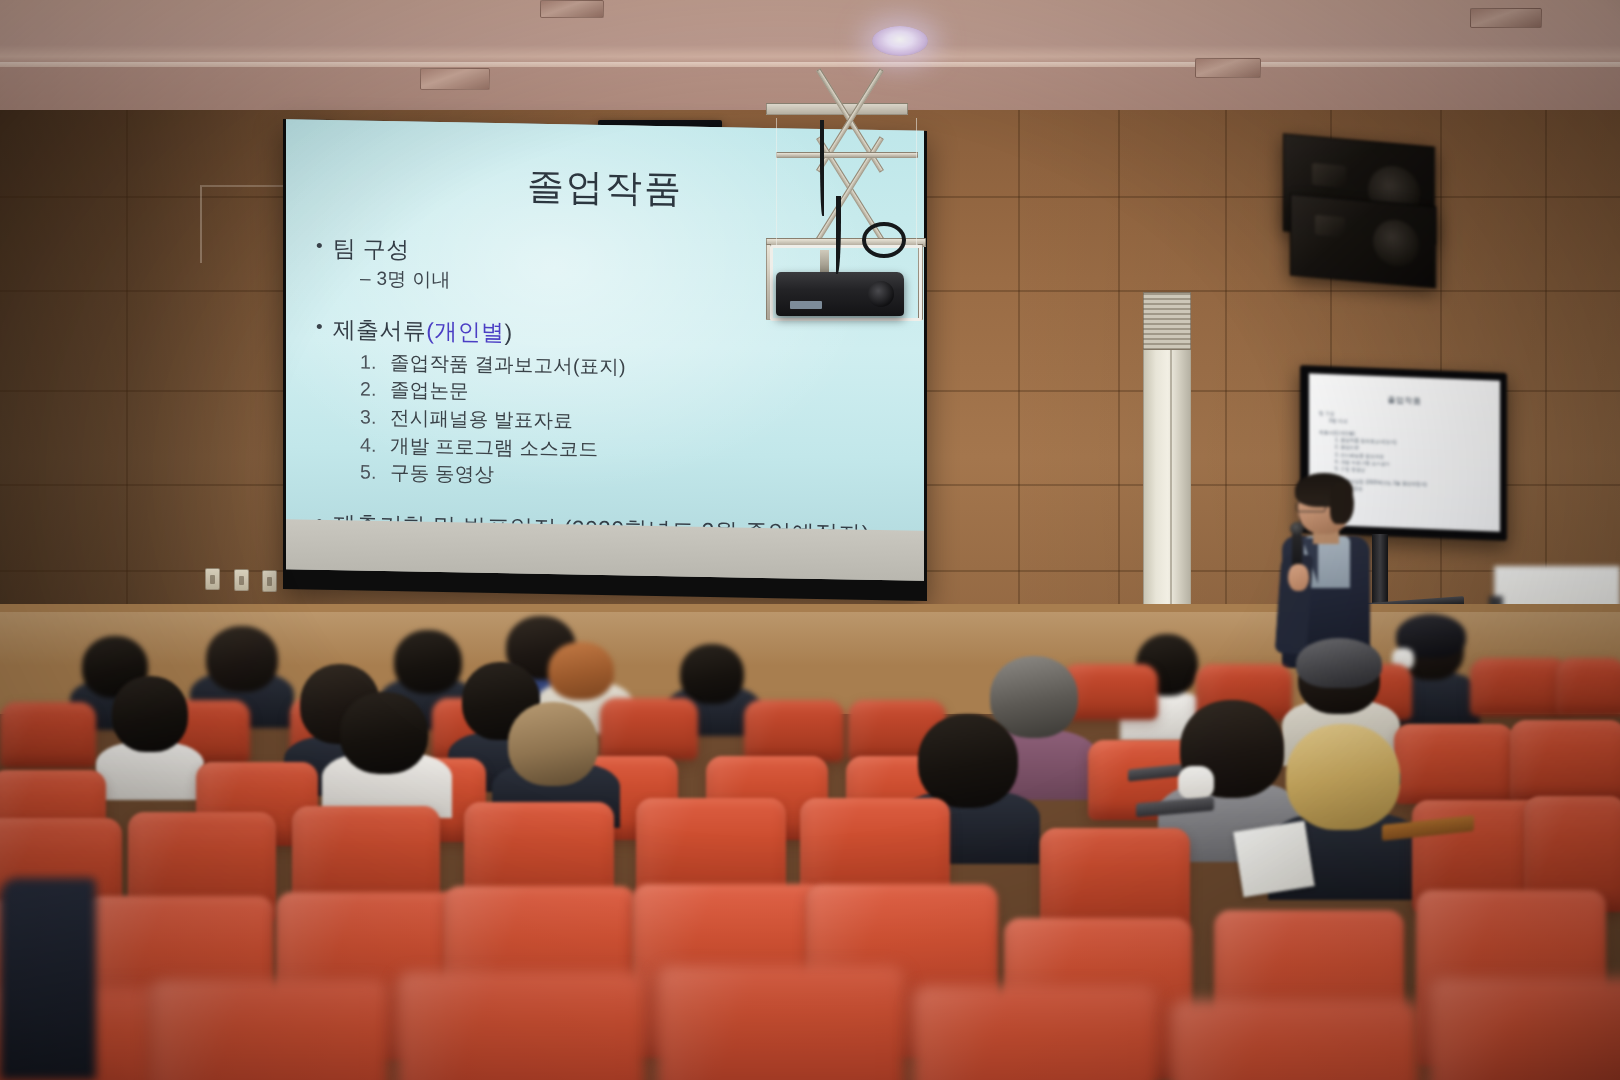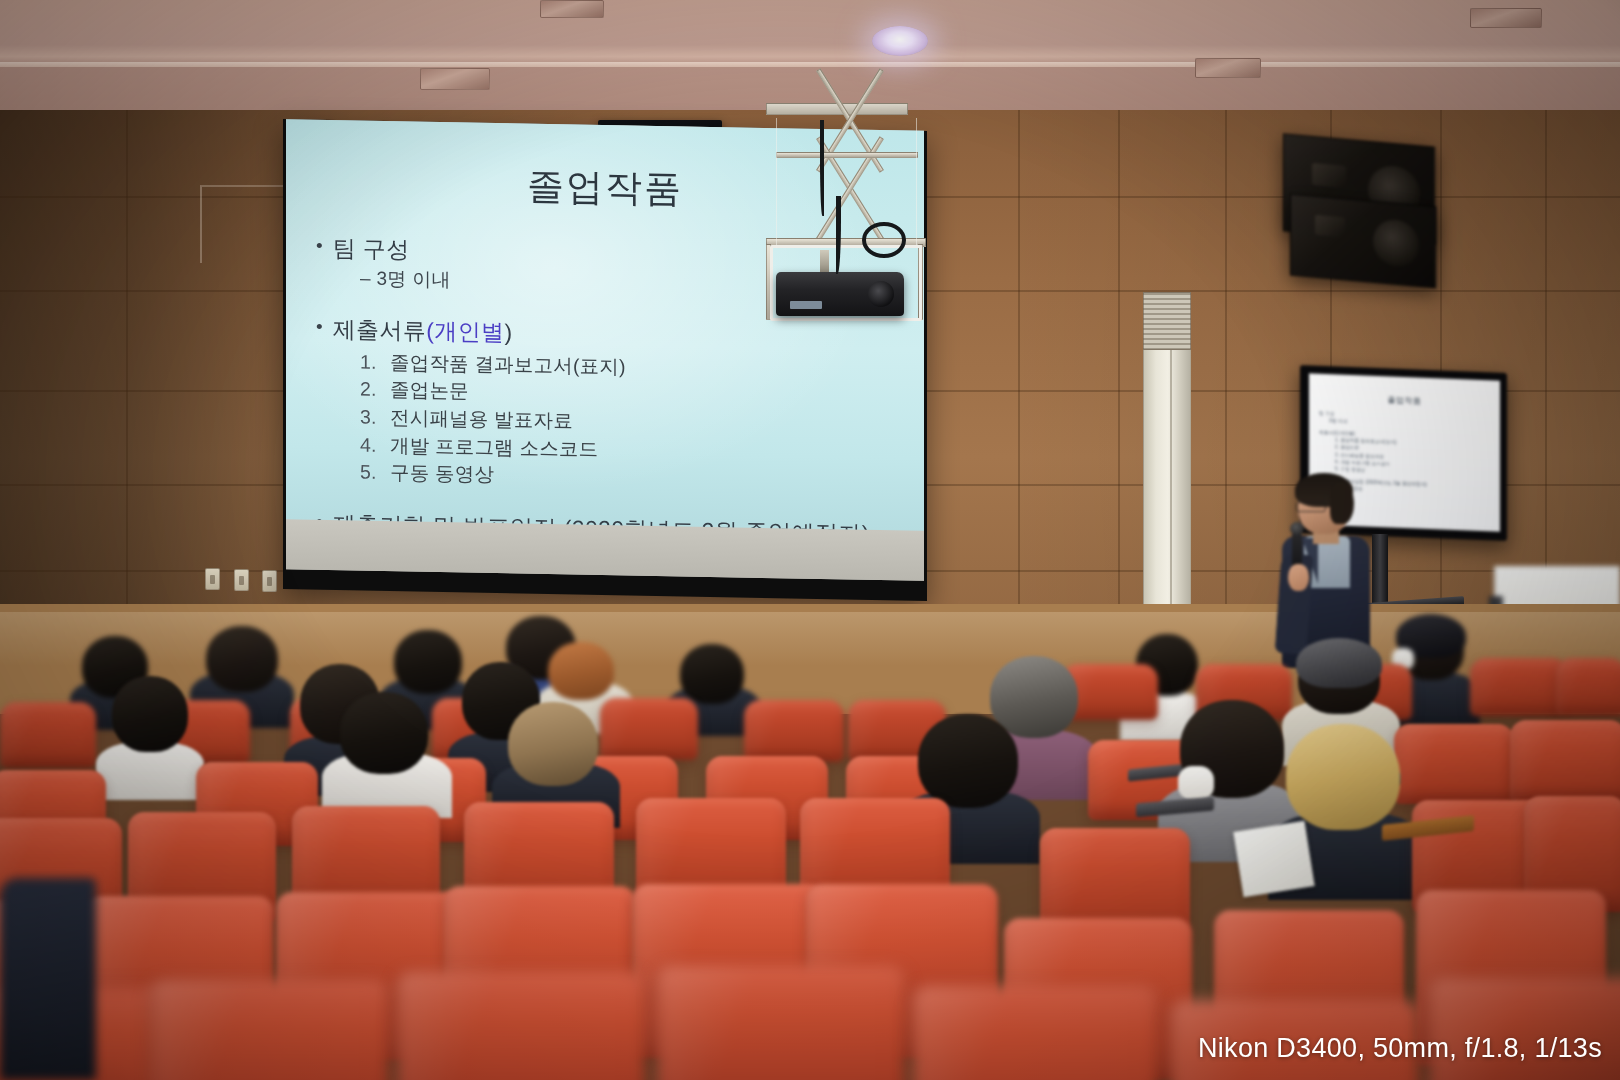--- a/index.html
+++ b/index.html
@@ -745,15 +745,14 @@
     <div class="seat blurD" style="left:656px;top:966px;width:250px;height:152px;"></div>
     <div class="seat blurD" style="left:912px;top:986px;width:246px;height:150px;"></div>
     <div class="seat blurD" style="left:1170px;top:1000px;width:250px;height:146px;"></div>
     <div class="seat blurD" style="left:1428px;top:978px;width:250px;height:152px;"></div>
   </div>
 
   <div class="blurC" style="position:absolute;left:0px;top:878px;width:96px;height:202px;background:linear-gradient(170deg,#2a3040,#161a24);border-radius:18px 6px 0 0;"></div>
 
   <div class="vignette"></div>
 
-  <div class="watermark">Nikon D3400, 50mm, f/1.8, 1/13s</div>
 
 </div>
 
 </body></html>

